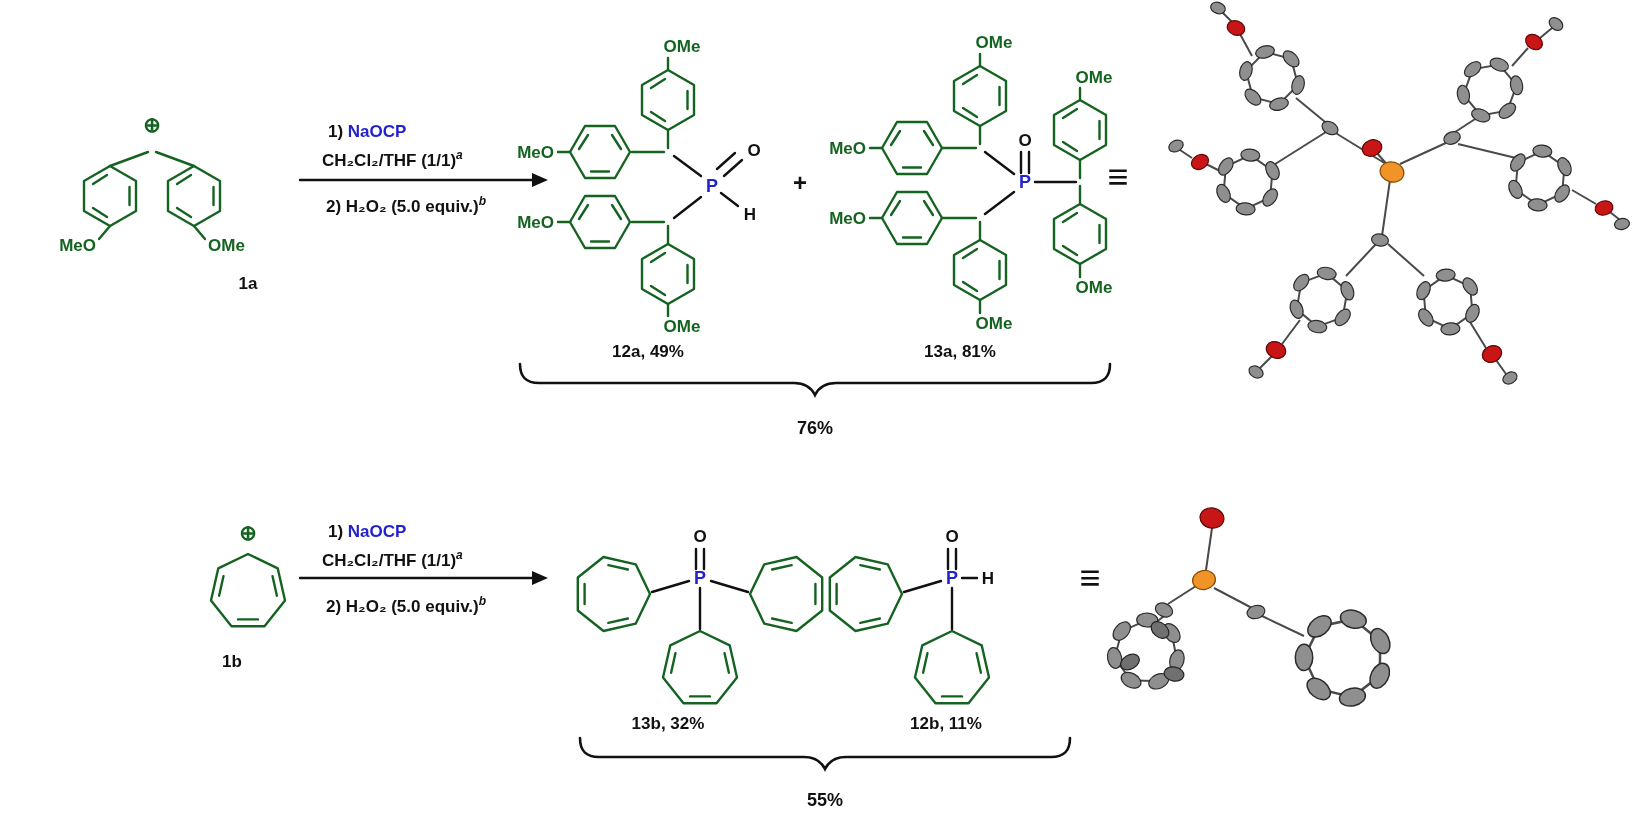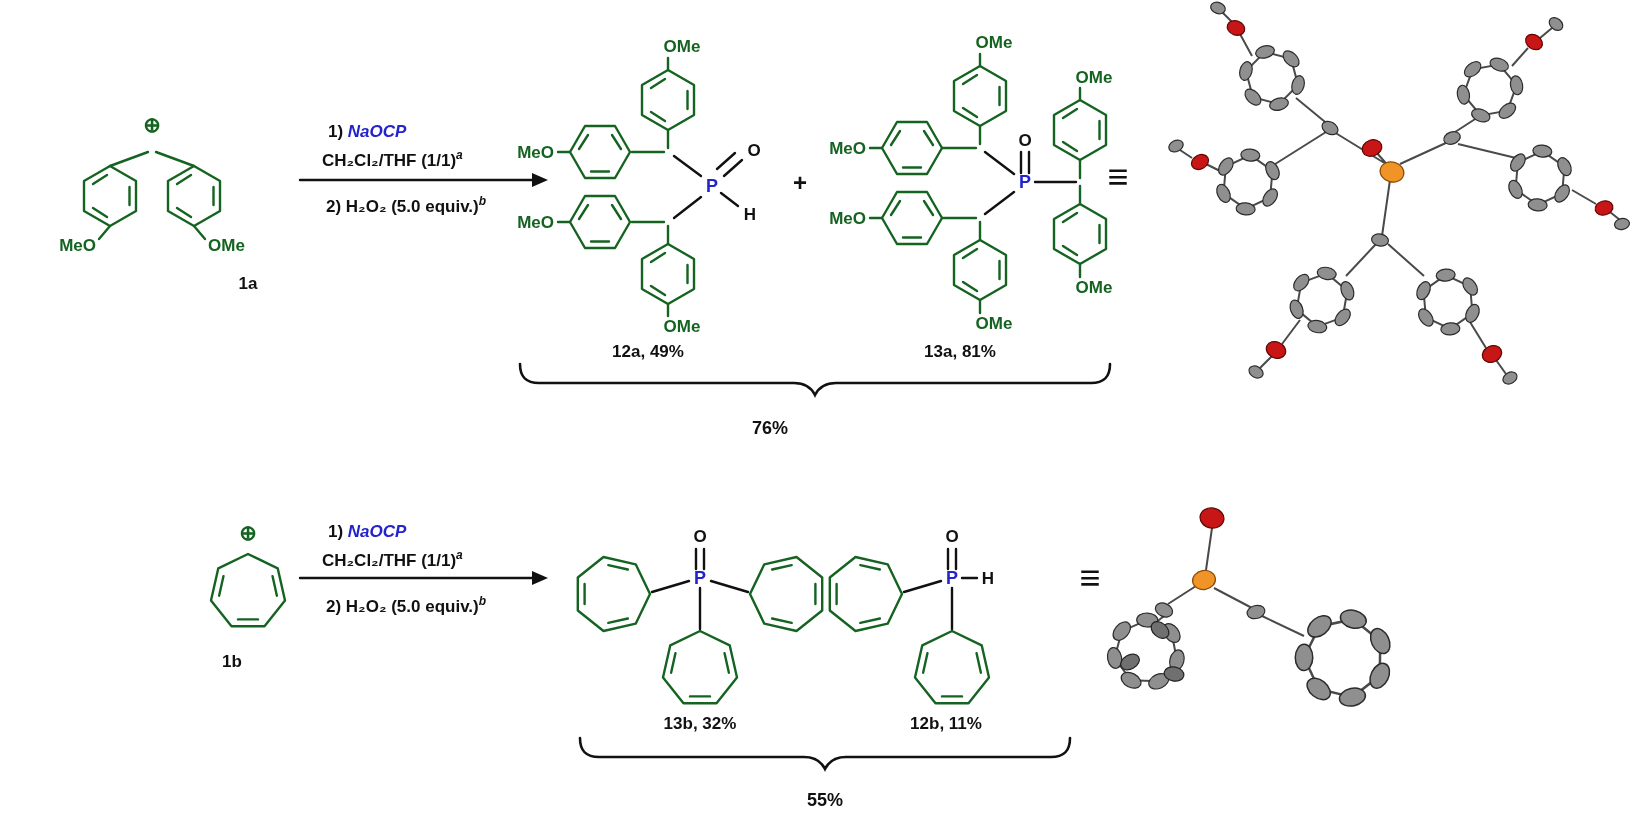--- a/index.html
+++ b/index.html
@@ -3,21 +3,21 @@
 <meta charset="utf-8">
 <style>
   html,body { margin:0; padding:0; background:#fff; }
   .canvas { position:relative; width:1632px; height:826px; background:#ffffff;
             font-family:"Liberation Sans", sans-serif; overflow:hidden; }
   svg.scheme { position:absolute; left:0; top:0; }
 
   
   .txt { position:absolute; font-weight:700; color:#111; font-size:17px; white-space:nowrap; }
   .center { transform:translate(-50%,-50%); }
-  .blue { color:#2323cd;font-style:italic; }
+  .blue { color:#2323cd; }
   .yield { font-size:18px; }
   .plus { font-size:24px; }
   .equiv { font-size:36px; }
   sup i { font-size:12px; font-weight:700; }
 
   
   .gb  { stroke:#156321; stroke-width:2.4; fill:none; stroke-linecap:round; stroke-linejoin:round; }
   .bk  { stroke:#111;    stroke-width:2.4; fill:none; stroke-linecap:round; }
   .bk2 { stroke:#111;    stroke-width:2.6; fill:none; stroke-linecap:round; }
   .atom { font-family:"Liberation Sans", sans-serif; font-weight:700; font-size:17px; }
@@ -208,20 +208,20 @@
 
 <div class="txt" style="left:328px; top:522px"><span>1) </span><span class="blue">NaOCP</span></div>
 <div class="txt" style="left:322px; top:546px"><span>CH₂Cl₂/THF (1/1)</span><sup><i>a</i></sup></div>
 <div class="txt" style="left:326px; top:592px"><span>2) H₂O₂ (5.0 equiv.)</span><sup><i>b</i></sup></div>
 
 <div class="txt center" style="left:248px; top:284px">1a</div>
 <div class="txt center" style="left:232px; top:662px">1b</div>
 <div class="txt center plus" style="left:800px; top:183px">+</div>
 <div class="txt center" style="left:648px; top:352px">12a, 49%</div>
 <div class="txt center" style="left:960px; top:352px">13a, 81%</div>
-<div class="txt center yield" style="left:770px; top:428px">76%</div>
-<div class="txt center" style="left:700px; top:724px">13b, 32%</div>
+<div class="txt center yield" style="left:815px; top:428px">76%</div>
+<div class="txt center" style="left:668px; top:724px">13b, 32%</div>
 <div class="txt center" style="left:946px; top:724px">12b, 11%</div>
 <div class="txt center yield" style="left:825px; top:800px">55%</div>
 <div class="txt center equiv" style="left:1118px; top:177px">≡</div>
 <div class="txt center equiv" style="left:1090px; top:578px">≡</div>
 
 </div>
 
 </body></html>

